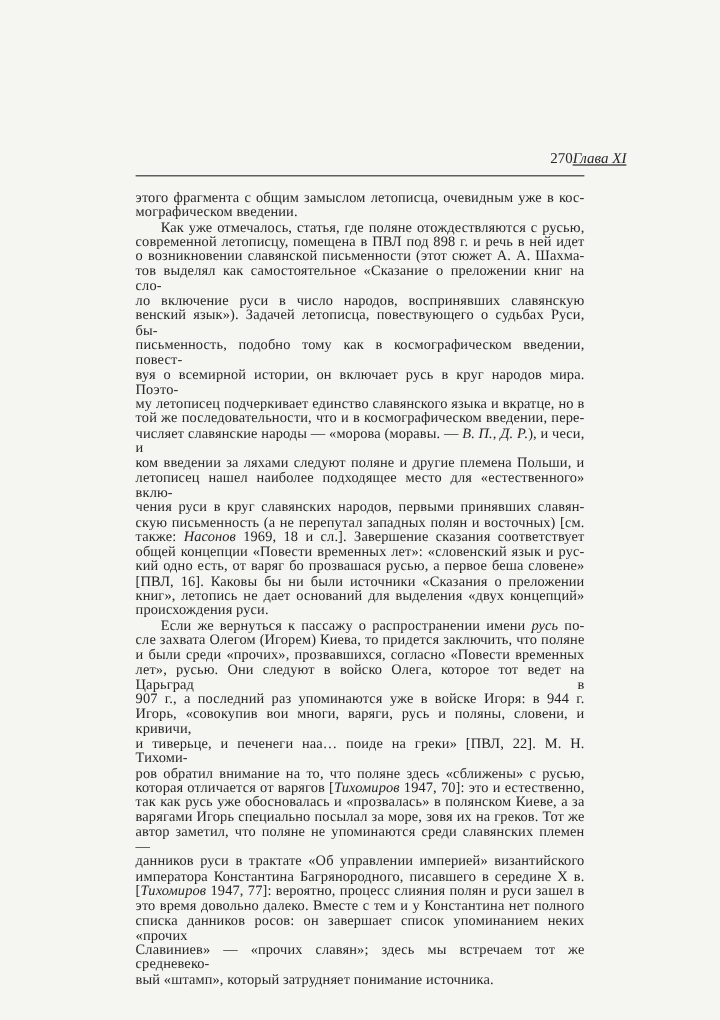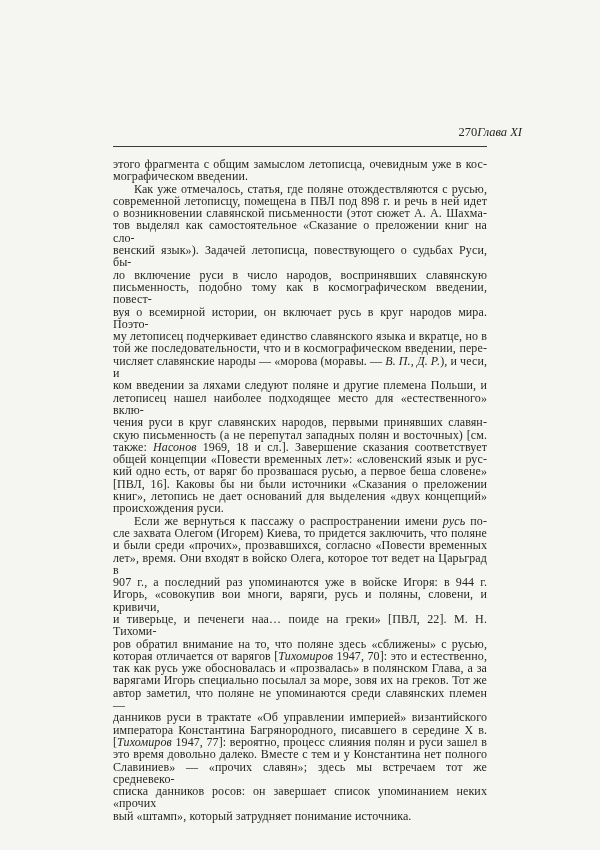--- a/index.html
+++ b/index.html
@@ -12,21 +12,21 @@
   .page {
     position: absolute; top: 0; left: 0;
     width: 600px; height: 850px;
     background: #f5f5f2;
   }
   .running-header {
     position: absolute; top: 125px; left: 113px; width: 374px;
     display: flex; justify-content: flex-end; align-items: baseline;
     font-size: 12.5px; color: #262626; line-height: 15px; margin-left: 35px;
   }
-  .chapter { font-style: italic; }
+  .chapter { font-style: italic; text-decoration: underline; }
   .header-rule {
     position: absolute; top: 146px; left: 113px; width: 374px;
     border-top: 1.2px solid #3a3a3a; height: 0;
   }
   .body-text {
     position: absolute; top: 158px; left: 113px; width: 374px;
     font-size: 12px; line-height: 12.3px; color: #262626;
     letter-spacing: 0.1px;
   }
   .line {
@@ -47,50 +47,50 @@
     <span class="chapter">Глава XI</span>
   </div>
   <div class="header-rule"></div>
   <div class="body-text">
       <div class="line"><span>этого фрагмента с общим замыслом летописца, очевидным уже в кос-</span></div>
       <div class="line end"><span>мографическом введении.</span></div>
       <div class="line ind"><span>Как уже отмечалось, статья, где поляне отождествляются с русью,</span></div>
       <div class="line"><span>современной летописцу, помещена в ПВЛ под 898 г. и речь в ней идет</span></div>
       <div class="line"><span>о возникновении славянской письменности (этот сюжет А. А. Шахма-</span></div>
       <div class="line"><span>тов выделял как самостоятельное «Сказание о преложении книг на сло-</span></div>
+      <div class="line"><span>ло включение руси в число народов, воспринявших славянскую</span></div>
       <div class="line"><span>венский язык»). Задачей летописца, повествующего о судьбах Руси, бы-</span></div>
-      <div class="line"><span>ло включение руси в число народов, воспринявших славянскую</span></div>
       <div class="line"><span>письменность, подобно тому как в космографическом введении, повест-</span></div>
       <div class="line"><span>вуя о всемирной истории, он включает русь в круг народов мира. Поэто-</span></div>
       <div class="line"><span>му летописец подчеркивает единство славянского языка и вкратце, но в</span></div>
       <div class="line"><span>той же последовательности, что и в космографическом введении, пере-</span></div>
       <div class="line"><span>числяет славянские народы — «морова (моравы. — </span><span class="it">В. П., Д. Р.</span><span>), и чеси, и</span></div>
       <div class="line"><span>ком введении за ляхами следуют поляне и другие племена Польши, и</span></div>
       <div class="line"><span>летописец нашел наиболее подходящее место для «естественного» вклю-</span></div>
       <div class="line"><span>чения руси в круг славянских народов, первыми принявших славян-</span></div>
       <div class="line"><span>скую письменность (а не перепутал западных полян и восточных) [см.</span></div>
       <div class="line"><span>также: </span><span class="it">Насонов</span><span> 1969, 18 и сл.]. Завершение сказания соответствует</span></div>
       <div class="line"><span>общей концепции «Повести временных лет»: «словенский язык и рус-</span></div>
       <div class="line"><span>кий одно есть, от варяг бо прозвашася русью, а первое беша словене»</span></div>
       <div class="line"><span>[ПВЛ, 16]. Каковы бы ни были источники «Сказания о преложении</span></div>
       <div class="line"><span>книг», летопись не дает оснований для выделения «двух концепций»</span></div>
       <div class="line end"><span>происхождения руси.</span></div>
       <div class="line ind"><span>Если же вернуться к пассажу о распространении имени </span><span class="it">русь</span><span> по-</span></div>
       <div class="line"><span>сле захвата Олегом (Игорем) Киева, то придется заключить, что поляне</span></div>
       <div class="line"><span>и были среди «прочих», прозвавшихся, согласно «Повести временных</span></div>
-      <div class="line"><span>лет», время. Они входят в войско Олега, которое тот ведет на Царьград в</span></div>
+      <div class="line"><span>лет», русью. Они следуют в войско Олега, которое тот ведет на Царьград в</span></div>
       <div class="line"><span>907 г., а последний раз упоминаются уже в войске Игоря: в 944 г.</span></div>
       <div class="line"><span>Игорь, «совокупив вои многи, варяги, русь и поляны, словени, и кривичи,</span></div>
       <div class="line"><span>и тиверьце, и печенеги наа… поиде на греки» [ПВЛ, 22]. М. Н. Тихоми-</span></div>
       <div class="line"><span>ров обратил внимание на то, что поляне здесь «сближены» с русью,</span></div>
       <div class="line"><span>которая отличается от варягов [</span><span class="it">Тихомиров</span><span> 1947, 70]: это и естественно,</span></div>
-      <div class="line"><span>так как русь уже обосновалась и «прозвалась» в полянском Глава, а за</span></div>
+      <div class="line"><span>так как русь уже обосновалась и «прозвалась» в полянском Киеве, а за</span></div>
       <div class="line"><span>варягами Игорь специально посылал за море, зовя их на греков. Тот же</span></div>
       <div class="line"><span>автор заметил, что поляне не упоминаются среди славянских племен —</span></div>
       <div class="line"><span>данников руси в трактате «Об управлении империей» византийского</span></div>
       <div class="line"><span>императора Константина Багрянородного, писавшего в середине X в.</span></div>
       <div class="line"><span>[</span><span class="it">Тихомиров</span><span> 1947, 77]: вероятно, процесс слияния полян и руси зашел в</span></div>
       <div class="line"><span>это время довольно далеко. Вместе с тем и у Константина нет полного</span></div>
+      <div class="line"><span>списка данников росов: он завершает список упоминанием неких «прочих</span></div>
       <div class="line"><span>Славиниев» — «прочих славян»; здесь мы встречаем тот же средневеко-</span></div>
-      <div class="line"><span>списка данников росов: он завершает список упоминанием неких «прочих</span></div>
       <div class="line end"><span>вый «штамп», который затрудняет понимание источника.</span></div>
     </div>
 </div>
 
 </body></html>

